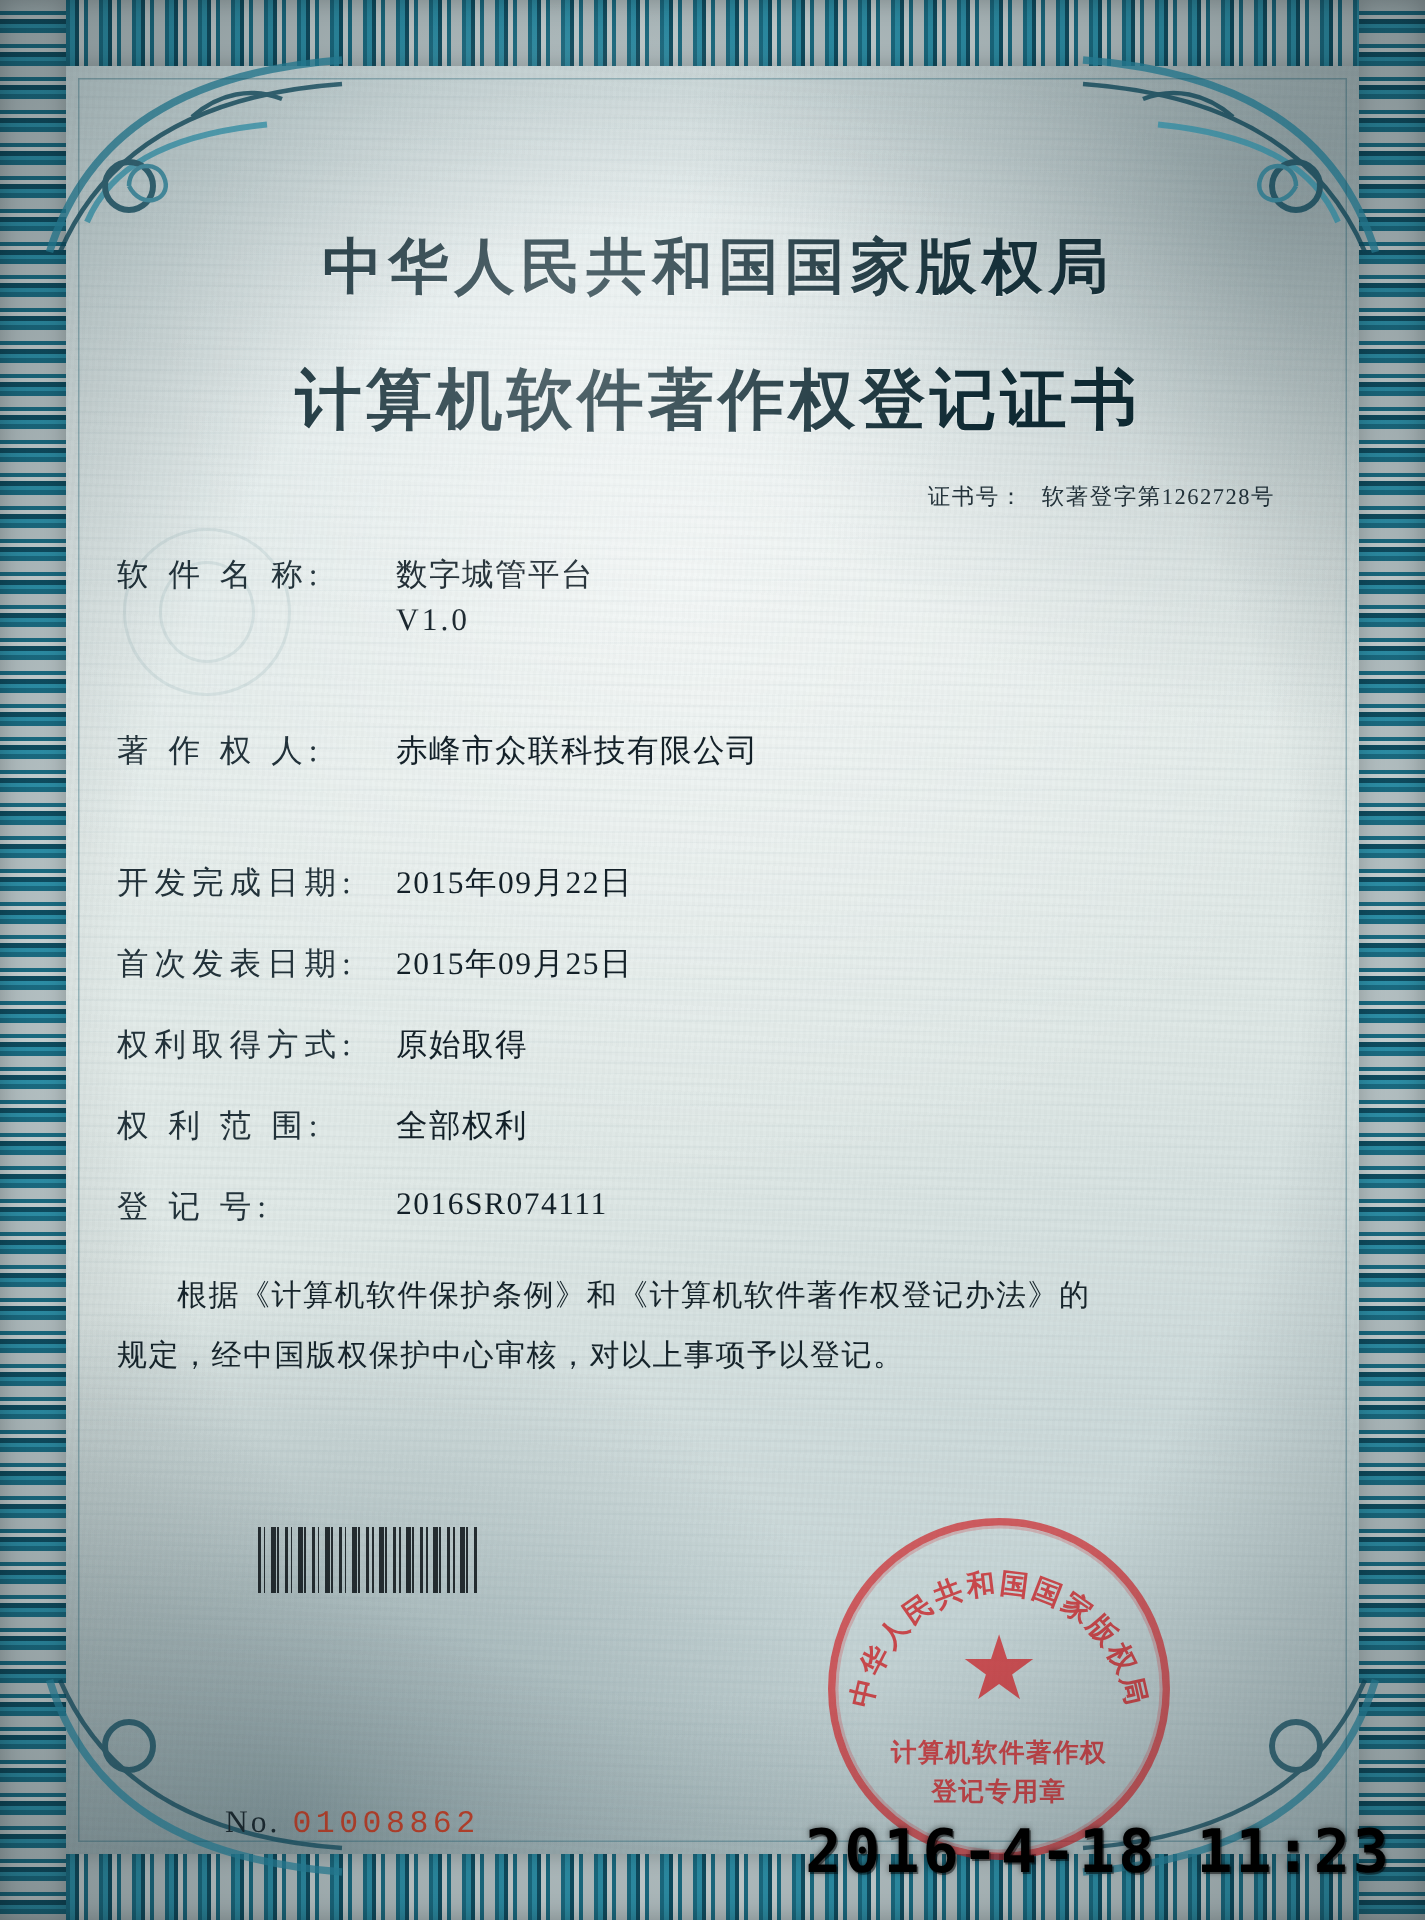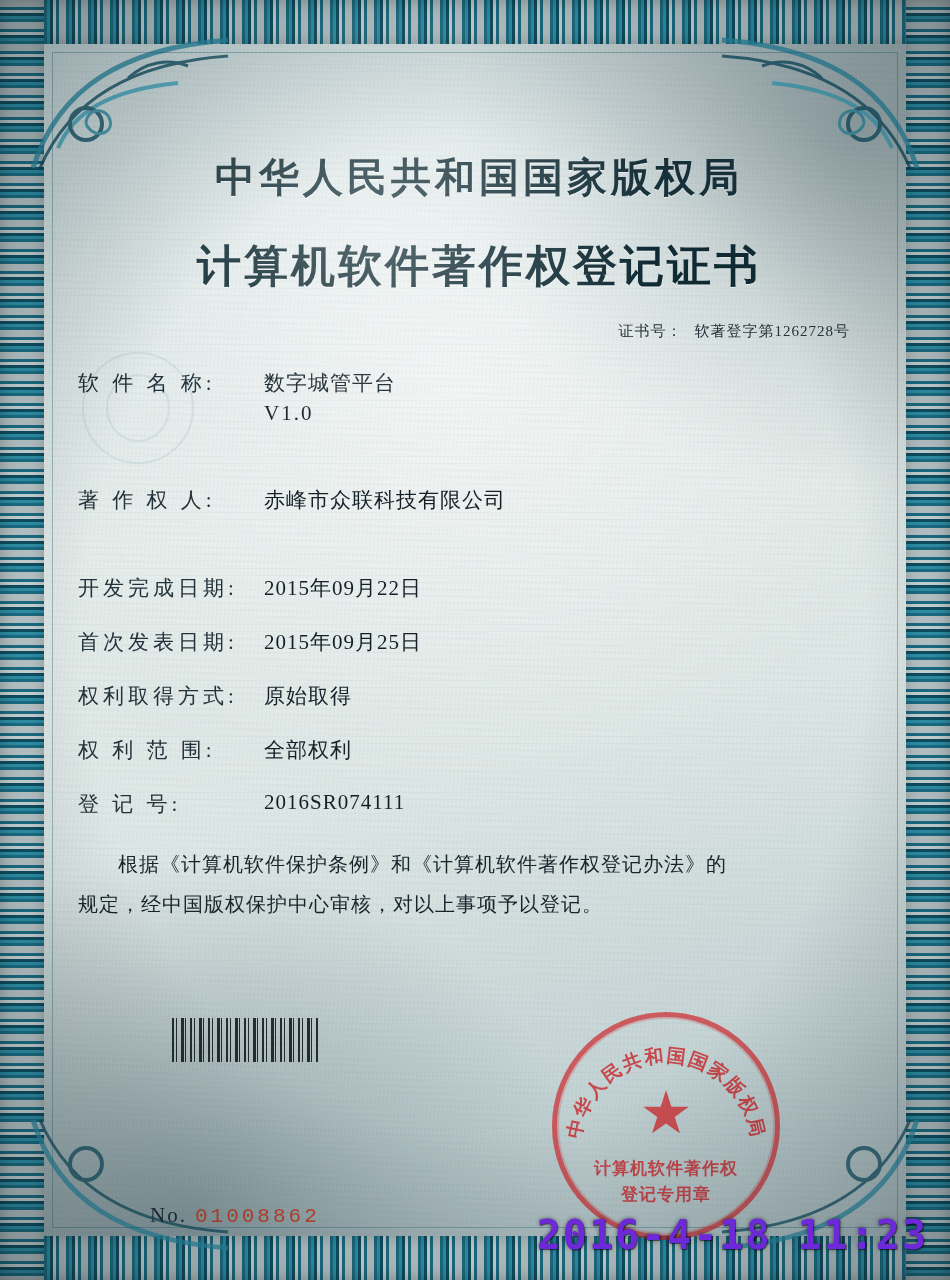--- a/index.html
+++ b/index.html
@@ -238,21 +238,21 @@
     font-family: "Liberation Mono", monospace;
   }
 
   
   .timestamp {
     position: absolute;
     right: 22px;
     bottom: 22px;
     font-family: "DejaVu Sans Mono", monospace;
     font-size: 40px;
-    color: #6d28d9;
+    color: #000000;
     letter-spacing: 2px;
     text-shadow:
       0 0 4px rgba(0,0,0,.55),
       1px 1px 0 rgba(0,0,0,.45);
     font-weight: 700;
   }
 
   
   .emblem {
     position: absolute;

